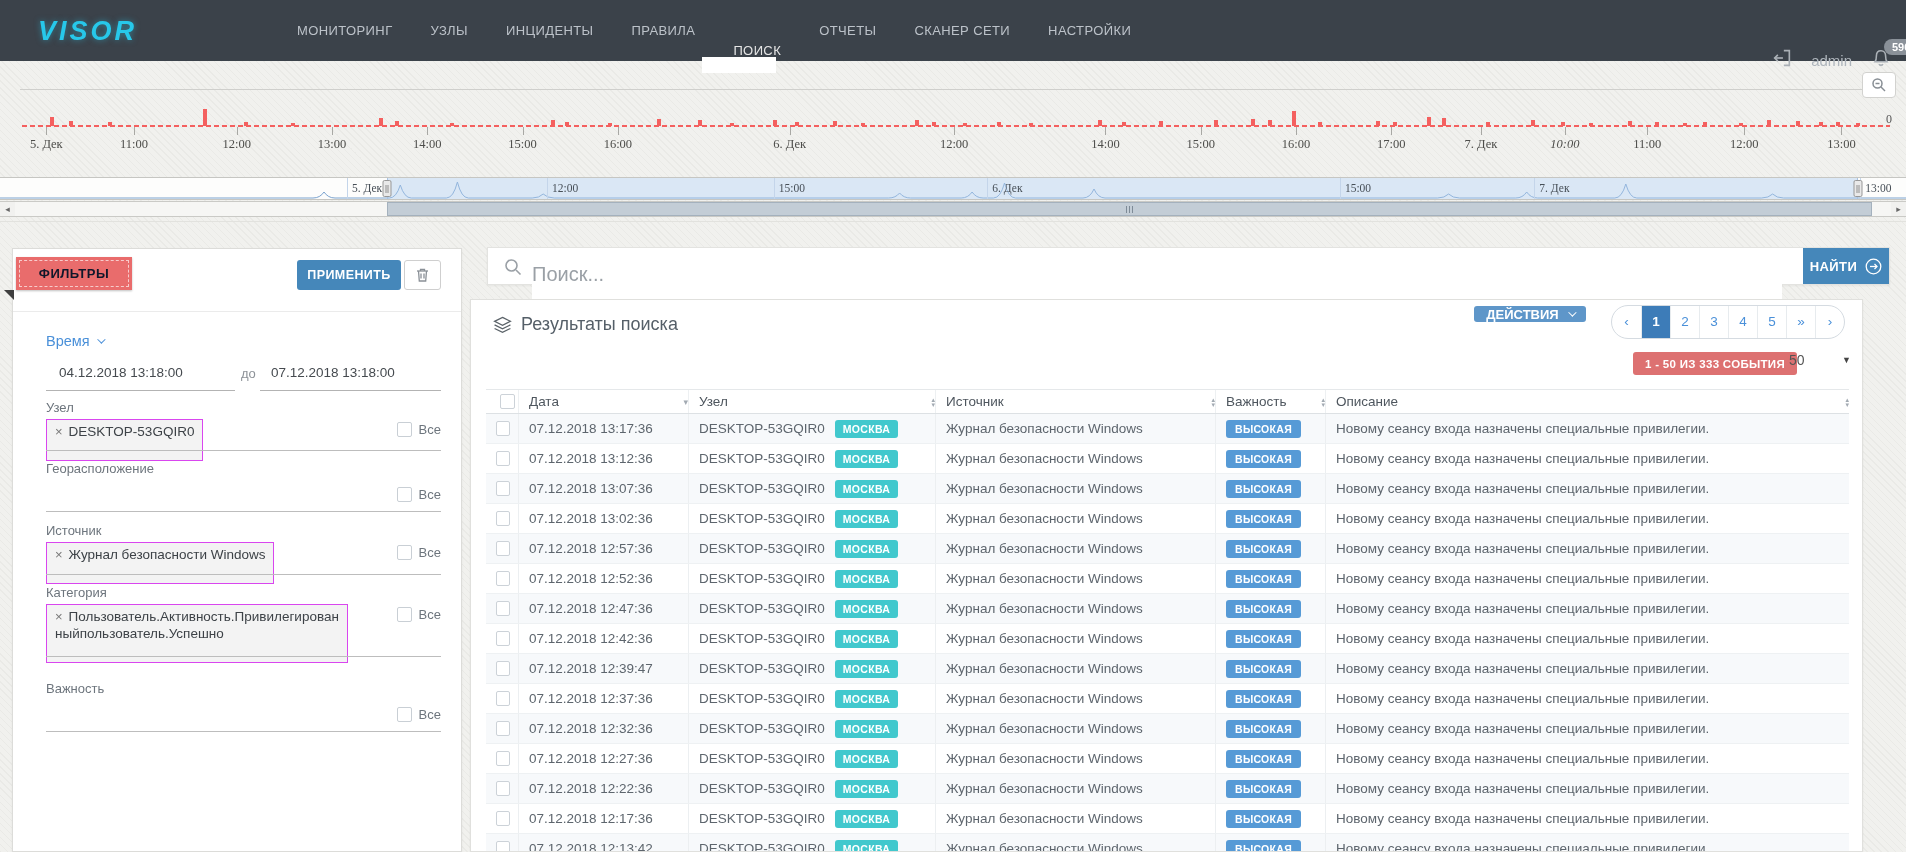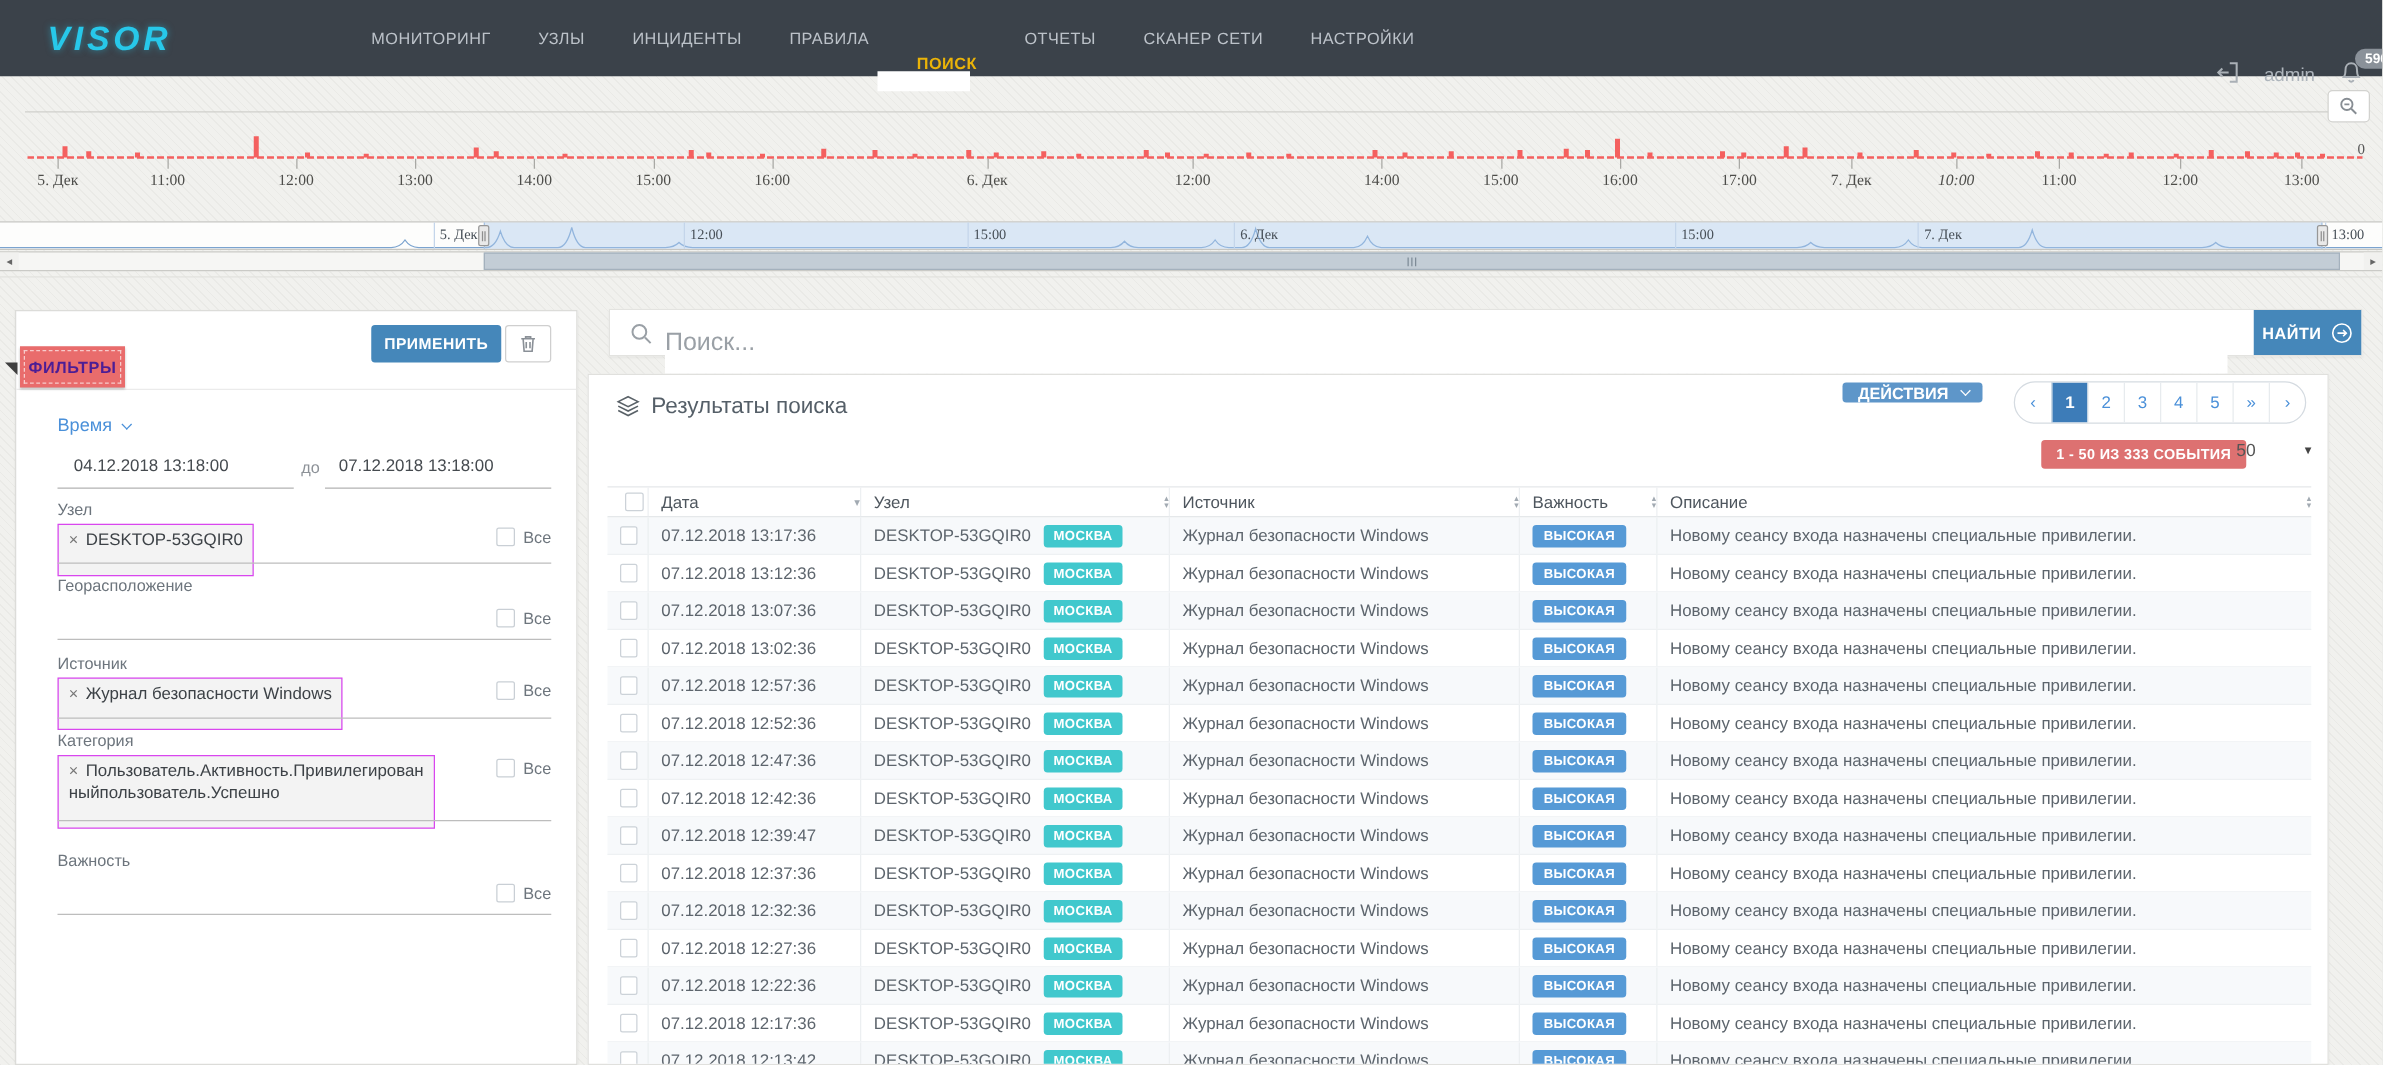--- a/index.html
+++ b/index.html
@@ -8,21 +8,21 @@
   #app { position:relative; width:1906px; height:852px; overflow:hidden;
          background-color:#f1f1ee;
          background-image:repeating-linear-gradient(45deg, rgba(110,110,100,0.055) 0 1px, transparent 1px 5px); }
 
   
   .navbar { position:absolute; left:0; top:0; width:1906px; height:61px; background:#3b424a; z-index:20; }
   .logo { position:absolute; left:38px; top:16px; font-size:27px; font-weight:bold; font-style:italic;
           letter-spacing:3px; color:#27c8ea; text-shadow:0 0 6px rgba(39,200,234,.5); }
   .nav-menu { position:absolute; left:297px; top:0; height:61px; display:flex; gap:38px; align-items:center; }
   .nav-item { font-size:13px; letter-spacing:.4px; color:#bcc2c9; cursor:pointer; white-space:nowrap; }
-  .nav-item.active { color:#eab308; font-weight:bold;margin-top:40px; }
+  .nav-item.active { color:#e5e5e5; font-weight:normal;margin-top:40px; }
   .nav-right { position:absolute; right:14px; top:0; height:69px; display:flex; align-items:flex-end; gap:18px; }
   .nav-user { color:#aeb5bc; font-size:15px; }
   .nav-icon { width:22px; height:22px; display:block; }
   .bell-wrap { position:relative; }
   .notif-badge { position:absolute; left:14px; top:-8px; background:#8a9199; color:#fff; font-size:11px;
                  font-weight:bold; padding:2px 8px; border-radius:9px; }
   .active-notch { position:absolute; left:702px; top:57px; width:74px; height:16px; background:#ffffff; z-index:21; }
 
   
   .timeline { position:absolute; left:0; top:61px; width:1906px; height:161px; border-bottom:1px solid #e2e2de; }
@@ -57,24 +57,24 @@
              border-top:1px solid #cacac6; border-bottom:1px solid #cacac6; }
   .hs-arrow { position:absolute; top:0; width:15px; height:14px; background:#f1f1ef; color:#666;
               font-size:9px; line-height:14px; text-align:center; }
   .hs-thumb { position:absolute; top:0; height:14px; background:#c3cdd6; border:1px solid #a4b1bd;
               display:flex; align-items:center; justify-content:center; gap:2px; }
   .hs-thumb i { display:block; width:1px; height:7px; background:#7e8b97; }
 
   
   .filter-panel { position:absolute; left:12px; top:248px; width:450px; height:604px; background:#fff;
                   border:1px solid #dcdcd9; box-shadow:0 1px 2px rgba(0,0,0,.06); }
-  .ribbon { position:absolute; left:3px; top:8px; width:84px; height:33px; background:#e96c6c; z-index:5;
-            color:#4c1d95; font-weight:bold; font-size:13px; letter-spacing:.5px;
+  .ribbon { position:absolute; left:3px; top:8px; width:116px; height:33px; background:#e96c6c; z-index:5;
+            color:#0f172a; font-weight:bold; font-size:13px; letter-spacing:.5px;
             display:flex; align-items:center; justify-content:center;
-            box-shadow:0 1px 2px rgba(0,0,0,.25);margin-top:20px; }
+            box-shadow:0 1px 2px rgba(0,0,0,.25); }
   .ribbon::after { content:""; position:absolute; inset:3px; border:1px dashed rgba(255,255,255,.65); }
   .ribbon-fold { position:absolute; left:-9px; top:41px; width:0; height:0;
                  border-top:10px solid #3f3f3f; border-left:10px solid transparent; z-index:4; }
   .apply-btn { position:absolute; left:284px; top:11px; width:104px; height:30px; background:#4587ba; border:none;
                border-radius:3px; color:#fff; font-weight:bold; font-size:12.5px; letter-spacing:.4px; cursor:pointer;
                font-family:"Liberation Sans",sans-serif; }
   .trash-btn { position:absolute; left:391px; top:11px; width:37px; height:30px; background:#fff;
                border:1px solid #cfcfcf; border-radius:3px; display:flex; align-items:center; justify-content:center; cursor:pointer; }
   .fp-divider { position:absolute; left:0; right:0; top:62px; border-top:1px solid #ebebeb; }
   .time-link { position:absolute; left:33px; top:84px; color:#4a90d9; font-size:14.5px; cursor:pointer; display:flex; align-items:center; gap:7px;}

